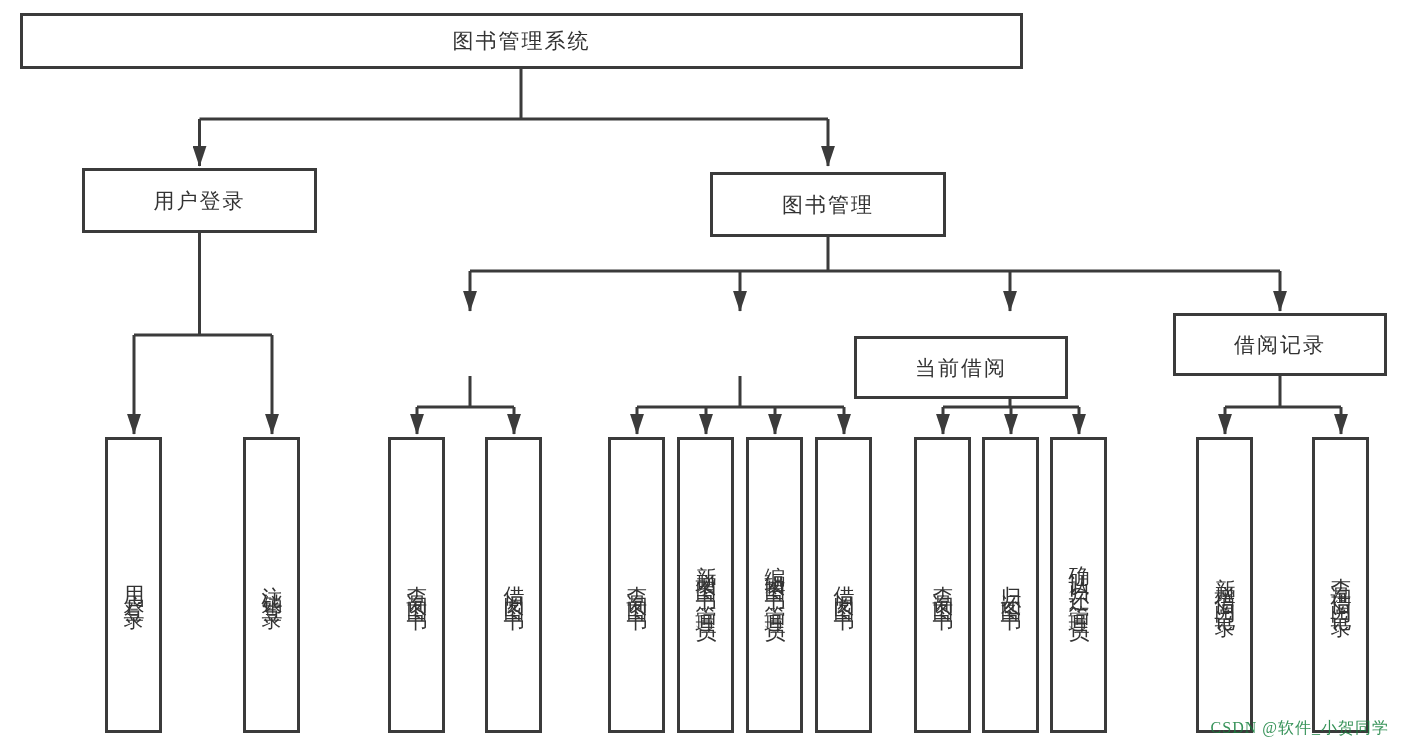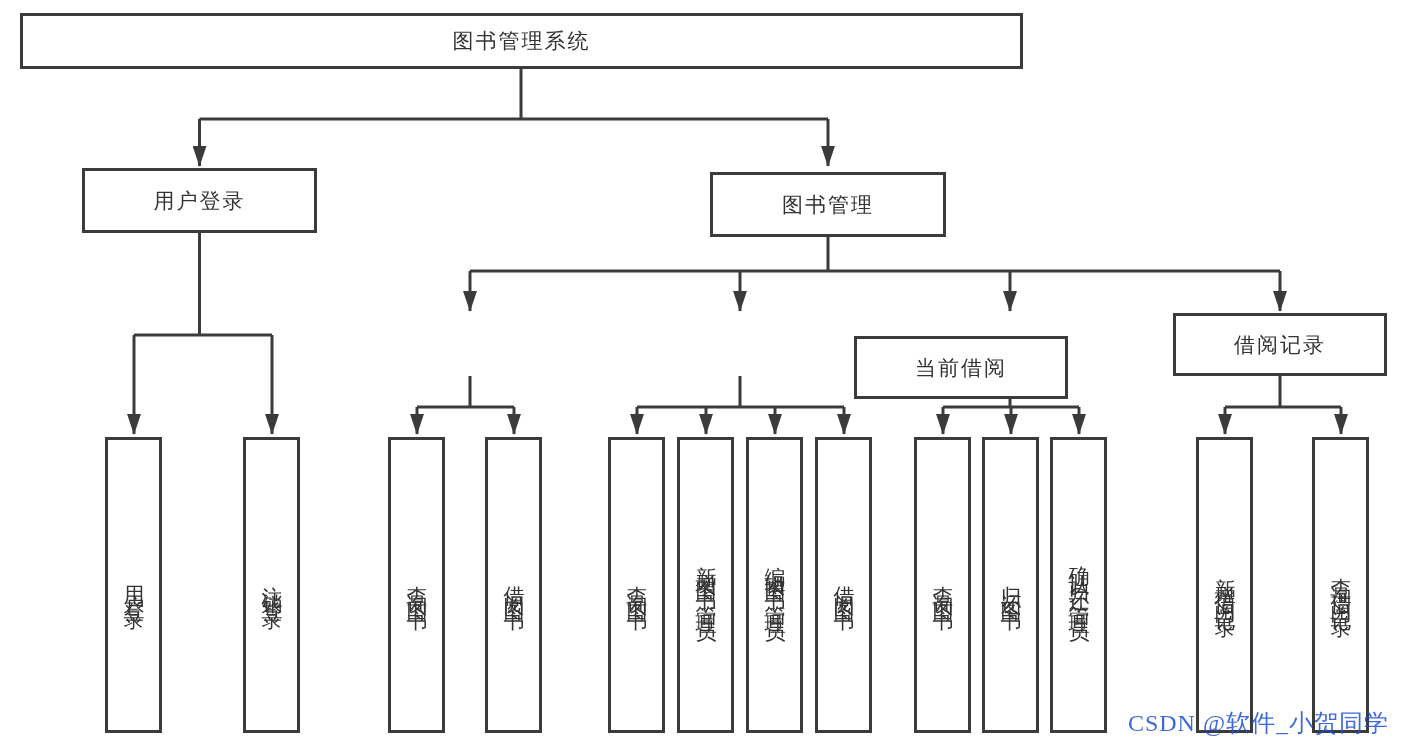--- a/index.html
+++ b/index.html
@@ -49,22 +49,22 @@
     letter-spacing: 8px;
     line-height: 1;
     width: 57px;
     height: 296px;
   }
   #watermark {
     position: absolute;
     right: 14px;
     bottom: 8px;
     z-index: 2;
-    font-size: 24px;
-    color: #1d4ed8;
+    font-size: 16px;
+    color: #15803d;
     letter-spacing: 1px;
     opacity: 0.85;
     white-space: nowrap;
   }
 </style>
 </head>
 <body>
 
 <div id="stage">
 

